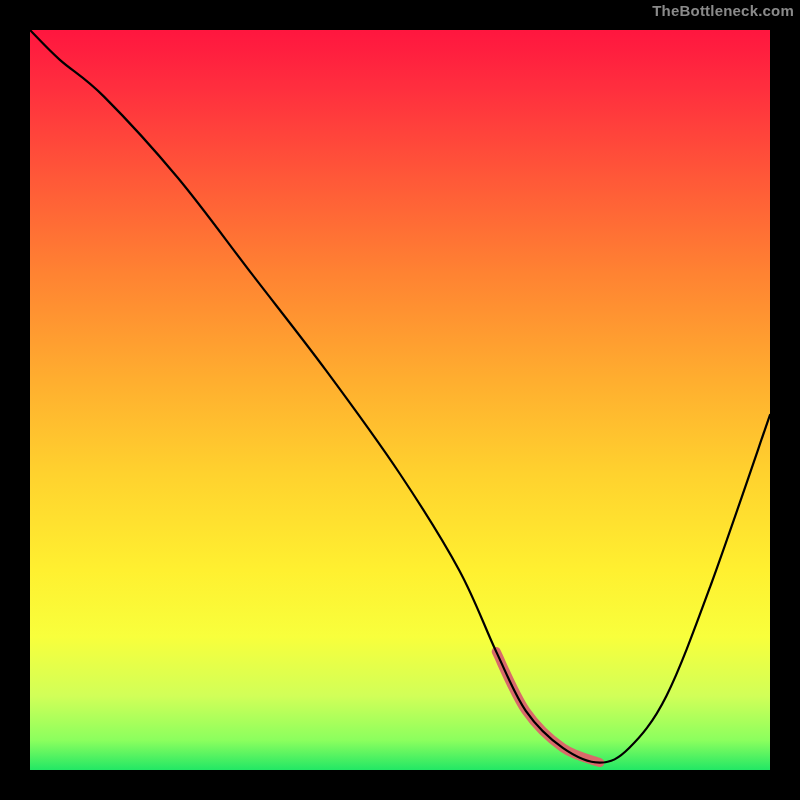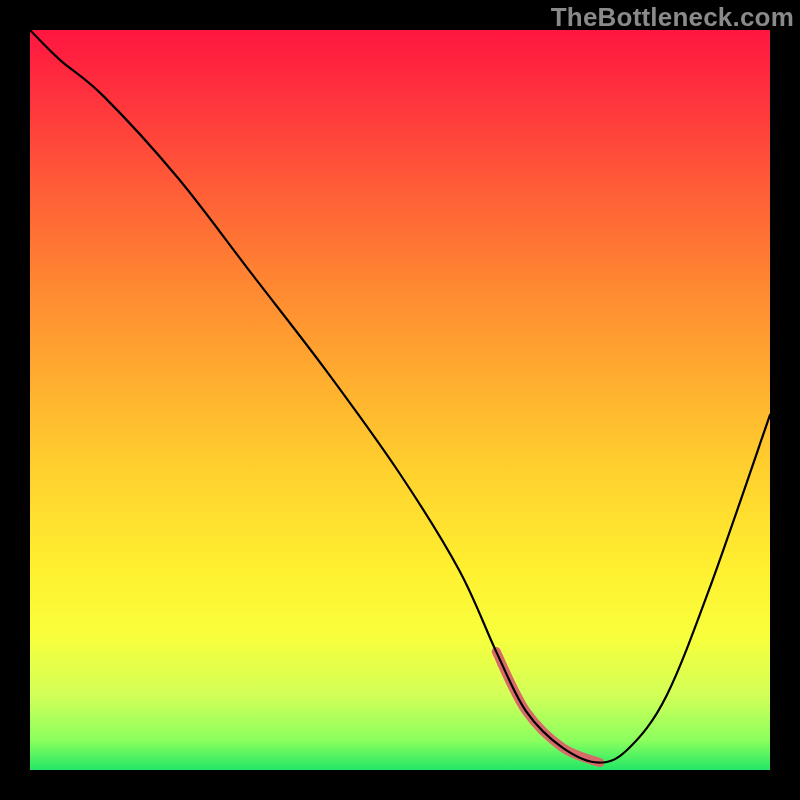--- a/index.html
+++ b/index.html
@@ -62,21 +62,21 @@
     fill: none;
     stroke: #d96a6a;
     stroke-width: 9;
     stroke-linecap: round;
   }
   .watermark {
     position: absolute;
     right: 6px;
     top: 2px;
     font-family: Arial, Helvetica, sans-serif;
-    font-size: 26px;
+    font-size: 15px;
     font-weight: 700;
     color: #8a8a8a;
     letter-spacing: 0.2px;
     user-select: none;
   }
 </style>
 </head>
 <body>
 
 <div class="frame">

